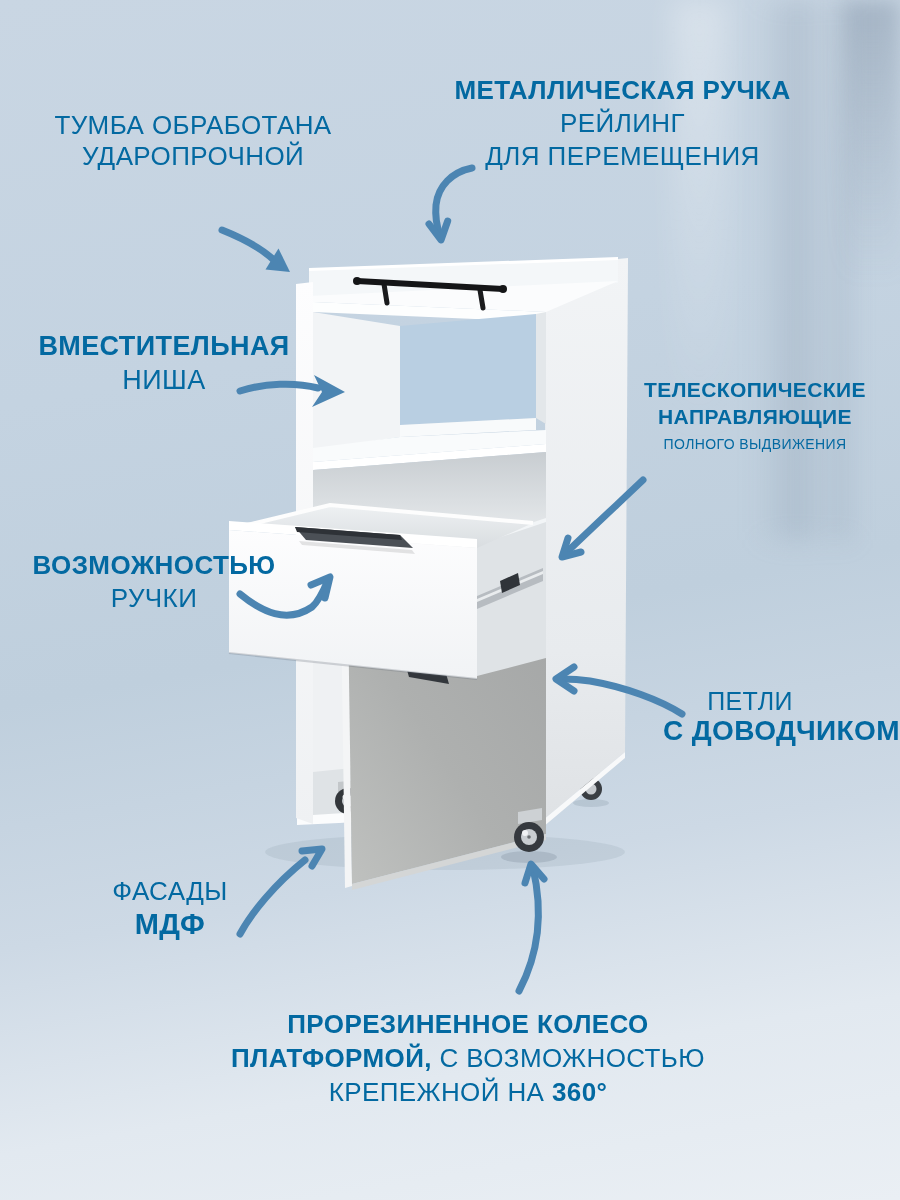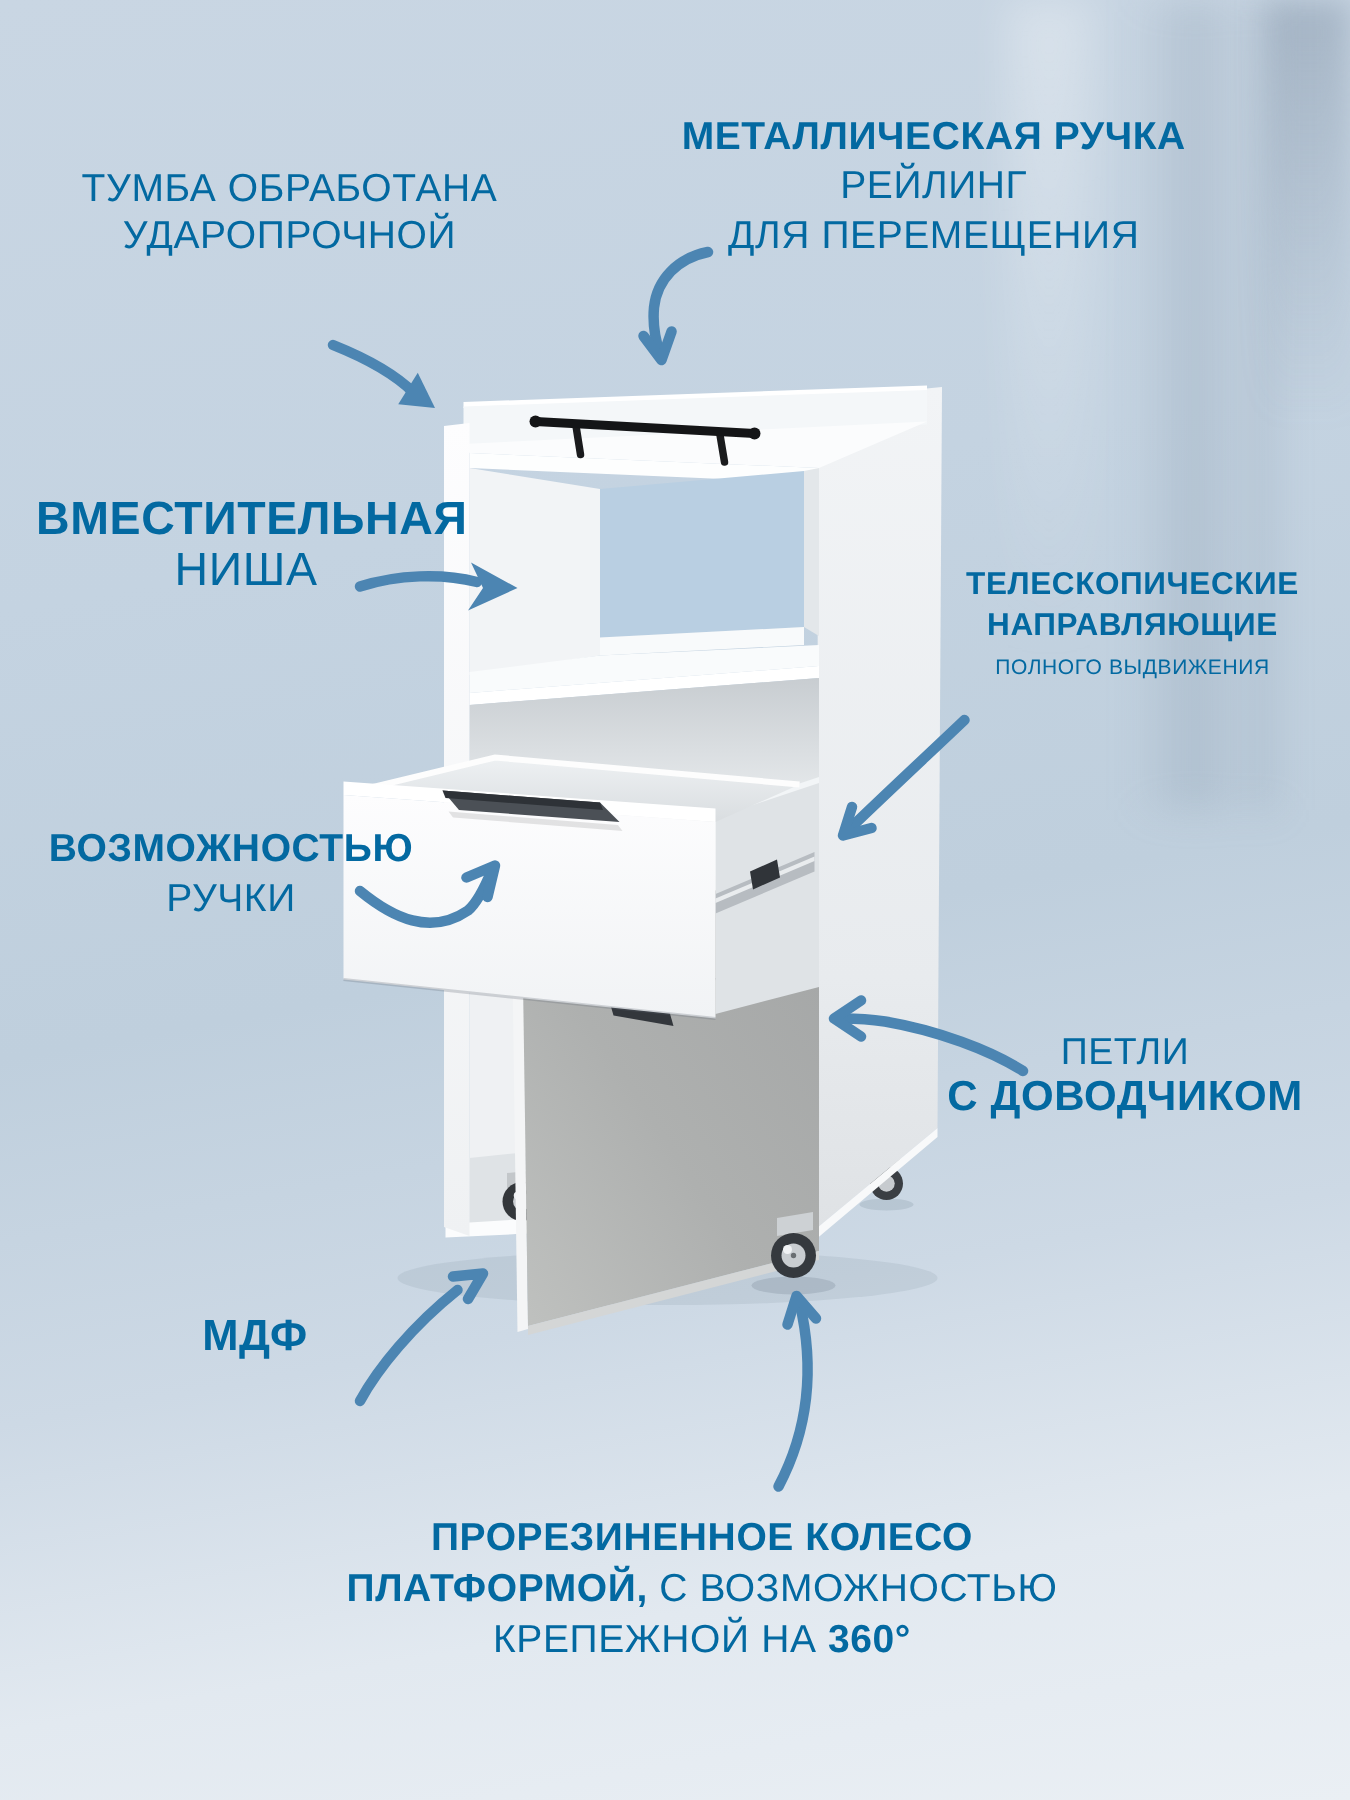--- a/index.html
+++ b/index.html
@@ -19,26 +19,26 @@
   .band-corner{left:845px;top:0;width:55px;height:280px;
     background:linear-gradient(180deg,rgba(116,134,155,0.40),rgba(116,134,155,0));
     filter:blur(10px);}
   svg.illustration{position:absolute;left:0;top:0;}
   .ann{position:absolute;text-align:center;color:#0369a1;letter-spacing:0.4px;}
   .r{font-weight:400;}
   .b{font-weight:700;}
   .ann .line{white-space:nowrap;}
   #ann-edge   {left:23px;  top:110px; width:340px; font-size:26px; line-height:31px;}
   #ann-rail   {left:450px; top:74px;  width:345px; font-size:26px; line-height:33px;}
-  #ann-niche  {left:24px;  top:329px; width:280px; font-size:31px; line-height:34px;}
+  #ann-niche  {left:24px;  top:329px; width:280px; font-size:27px; line-height:34px;}
   #ann-slides {left:610px; top:376px; width:290px; font-size:21px; line-height:27px;}
   #ann-slides .small{font-size:14px;padding-top:1px;}
   #ann-handles{left:14px;  top:549px; width:280px; font-size:26px; line-height:33px;}
   #ann-hinges {left:600px; top:686px; width:300px; font-size:25px; line-height:30px;}
-  #ann-hinges .big{font-size:28px;}
+  #ann-hinges .big{font-size:28px;text-align:right;}
   #ann-facades{left:30px;  top:875px; width:280px; font-size:26px; line-height:33px;}
   #ann-facades .big{font-size:29px;}
   #ann-wheel  {left:228px; top:1007px;width:480px; font-size:26px; line-height:34px;}
 </style>
 </head>
 <body>
 
 <div class="stage">
 
   <div class="bg-band band-light"></div>
@@ -222,20 +222,21 @@
     <div class="line b">ВОЗМОЖНОСТЬЮ</div>
     <div class="line r">РУЧКИ</div>
   </div>
 
   <div class="ann" id="ann-hinges">
     <div class="line r">ПЕТЛИ</div>
     <div class="line b big">С ДОВОДЧИКОМ</div>
   </div>
 
   <div class="ann" id="ann-facades">
+    <div class="line r">ФАСАДЫ</div>
     <div class="line b big">МДФ</div>
   </div>
 
   <div class="ann" id="ann-wheel">
     <div class="line b">ПРОРЕЗИНЕННОЕ КОЛЕСО</div>
     <div class="line"><span class="b">ПЛАТФОРМОЙ,</span><span class="r"> С ВОЗМОЖНОСТЬЮ</span></div>
     <div class="line"><span class="r">КРЕПЕЖНОЙ НА </span><span class="b">360°</span></div>
   </div>
 
 </div>

